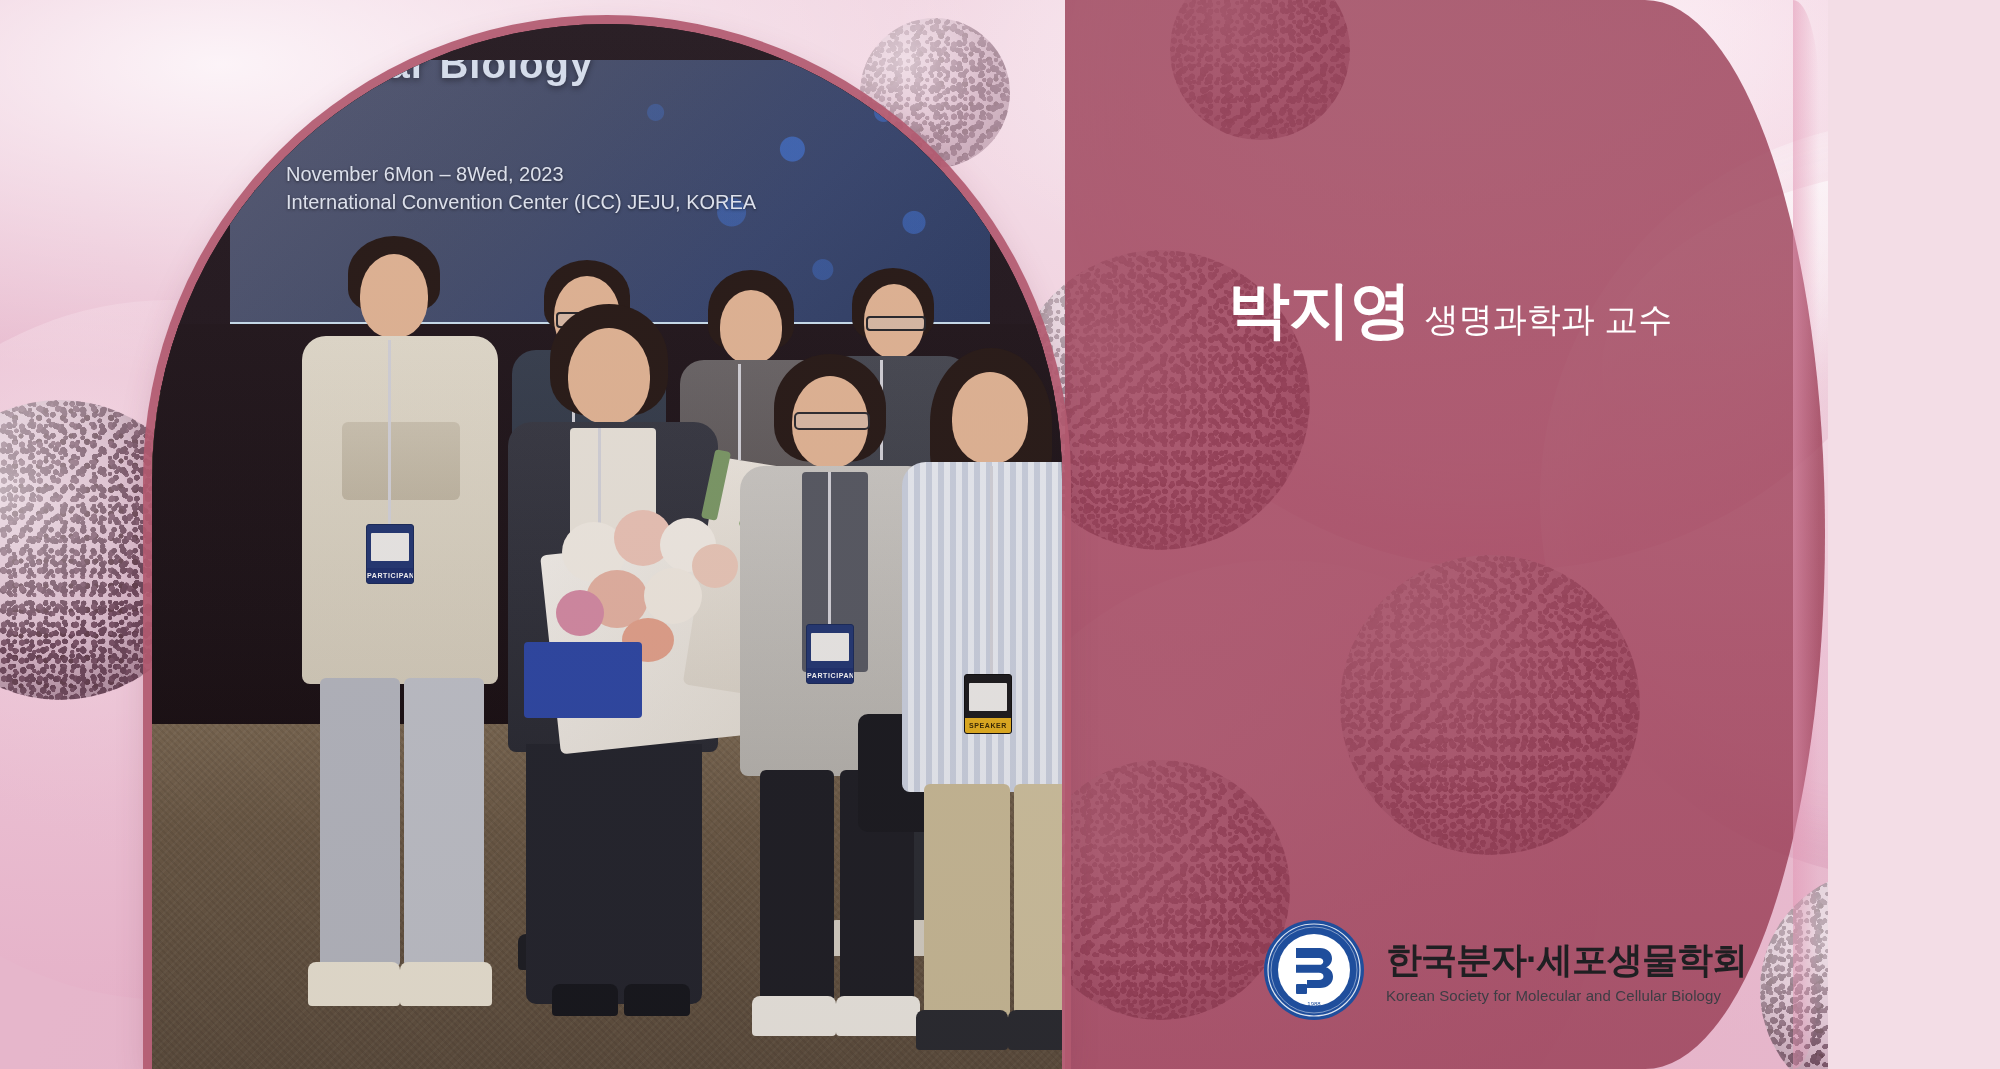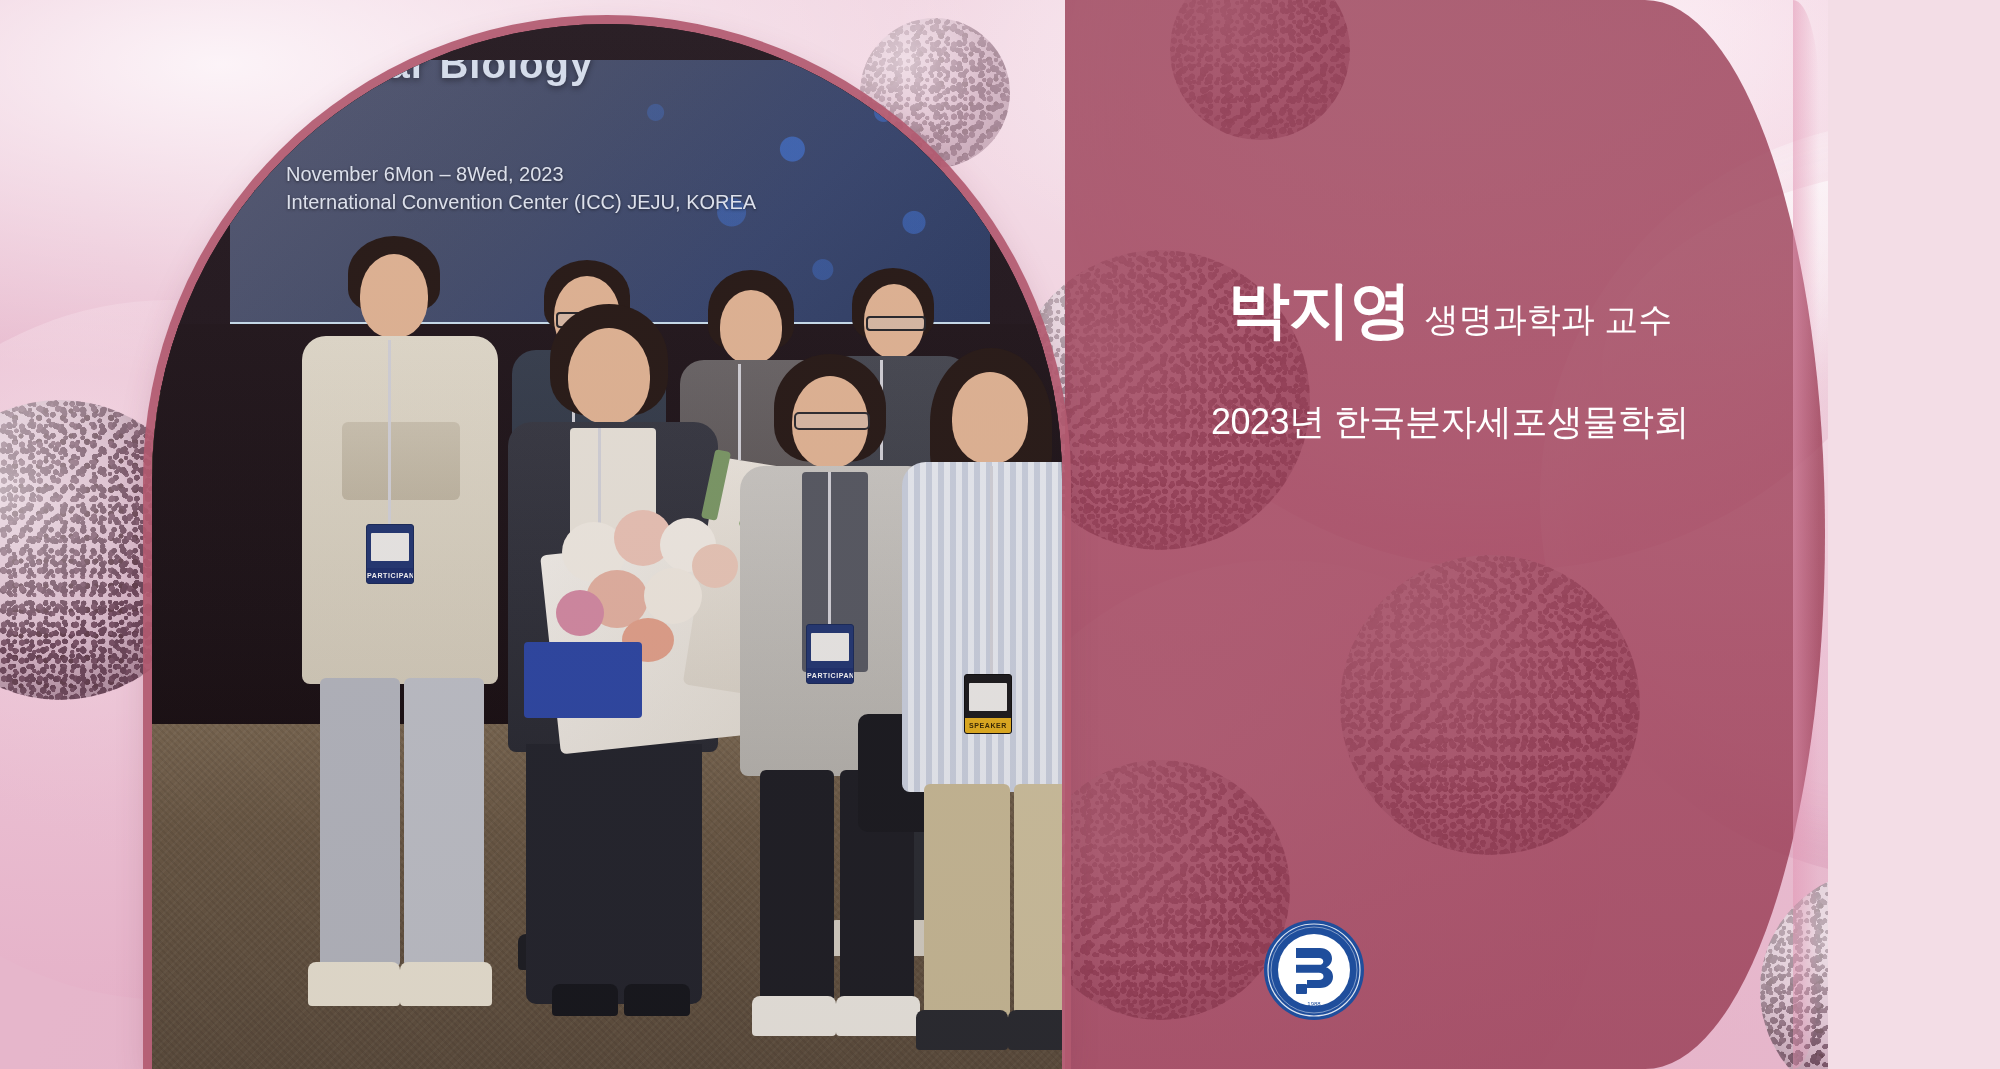--- a/index.html
+++ b/index.html
@@ -324,30 +324,33 @@
       </div>
 
       <div class="photo-tint"></div>
     </div>
   </div>
 
   <div class="txt">
     <div class="name-row">
       <span class="name">박지영</span><span class="role">생명과학과 교수</span>
     </div>
-    <div class="sub1">2023년 한국분자세포생물학회</div>
   </div>
 
   <div class="logo">
     <svg class="seal" viewBox="0 0 104 104">
       <circle cx="52" cy="52" r="50" fill="#1f4e9c"></circle>
       <circle cx="52" cy="52" r="46" fill="none" stroke="#ffffff" stroke-width="1.2" opacity=".85"></circle>
       <circle cx="52" cy="52" r="43" fill="none" stroke="#ffffff" stroke-width="0.8" opacity=".55"></circle>
       <circle cx="52" cy="52" r="36" fill="#ffffff"></circle>
       <g fill="#1f4e9c">
         <path d="M34 30h24c7 0 12 4.4 12 10.4 0 4.2-2.4 7.3-6 8.8 4.2 1.4 7 4.8 7 9.6 0 6.6-5.4 11.2-13 11.2H45v-8h12c2.7 0 4.5-1.5 4.5-3.6 0-2.2-1.8-3.6-4.6-3.6H34v-8h23c2.6 0 4.3-1.4 4.3-3.4 0-2.1-1.7-3.4-4.3-3.4H34z"></path>
         <rect x="34" y="66" width="11" height="10" rx="1"></rect>
       </g>
       <text x="52" y="88" font-size="6" fill="#1f4e9c" text-anchor="middle" font-family="Liberation Sans, sans-serif">1988</text>
     </svg>
+    <div class="logo-text">
+      <div class="logo-ko">한국분자·세포생물학회</div>
+      <div class="logo-en">Korean Society for Molecular and Cellular Biology</div>
+    </div>
   </div>
 
 </div>
 
 </body></html>

